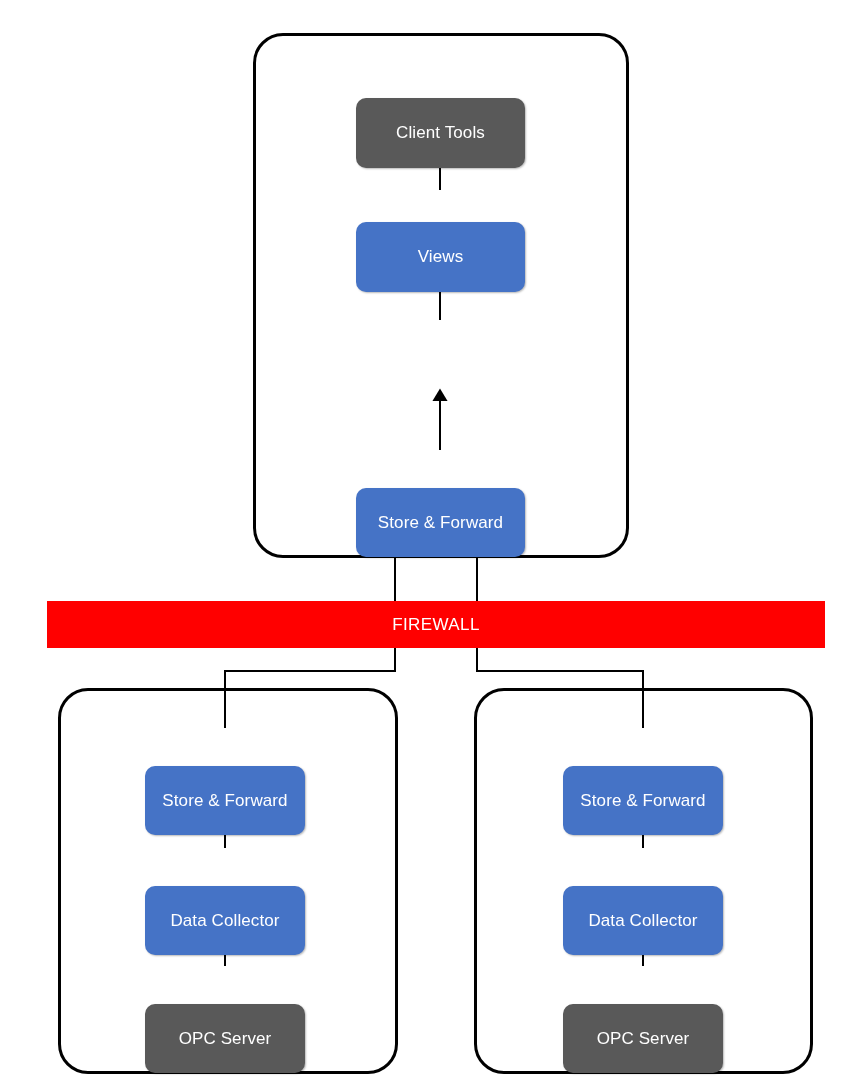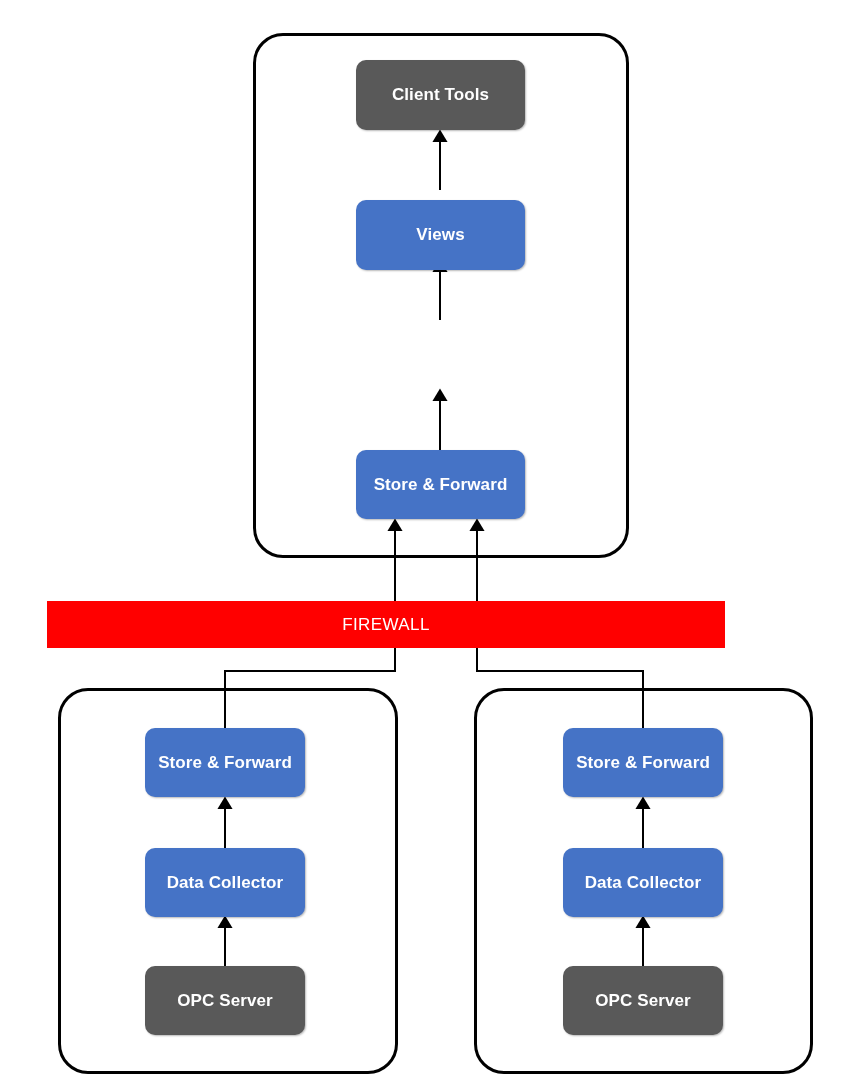--- a/index.html
+++ b/index.html
@@ -35,25 +35,26 @@
   }
   .node {
     position: absolute;
     box-sizing: border-box;
     display: flex;
     align-items: center;
     justify-content: center;
     border-radius: 10px;
     color: #ffffff;
     font-size: 17px;
-    font-weight: 700;
+    font-weight: 400;
     letter-spacing: 0.1px;
     text-align: center;
     line-height: 1.15;
     box-shadow: 1px 1px 2px rgba(0,0,0,0.28);
+    margin-top: 38px;
   }
   .node.blue   { background: #4573c6; }
   .node.gray   { background: #595959; }
   .firewall {
     position: absolute;
     box-sizing: border-box;
     background: #ff0000;
     color: #ffffff;
     display: flex;
     align-items: center;
@@ -94,30 +95,30 @@
   <div class="zone" style="left:253px; top:33px; width:376px; height:525px;"></div>
 
   <div class="zone" style="left:58px; top:688px; width:340px; height:386px;"></div>
 
   <div class="zone" style="left:474px; top:688px; width:339px; height:386px;"></div>
 
   <div class="node gray" style="left:356px; top:60px; width:169px; height:70px;">
     <span>Client Tools</span>
   </div>
 
-  <div class="node blue" style="left:356px; top:200px; width:169px; height:70px;">
+  <div class="node blue" style="left:356px; top:184px; width:169px; height:70px;">
     <span>Views</span>
   </div>
 
 
   <div class="node blue" style="left:356px; top:450px; width:169px; height:69px;">
     <span>Store &amp; Forward</span>
   </div>
 
-  <div class="firewall" style="left:47px; top:601px; width:678px; height:47px;">
+  <div class="firewall" style="left:47px; top:601px; width:778px; height:47px;">
     <span>FIREWALL</span>
   </div>
 
   <div class="node blue" style="left:145px; top:728px; width:160px; height:69px;">
     <span>Store &amp; Forward</span>
   </div>
 
   <div class="node blue" style="left:145px; top:848px; width:160px; height:69px;">
     <span>Data Collector</span>
   </div>

